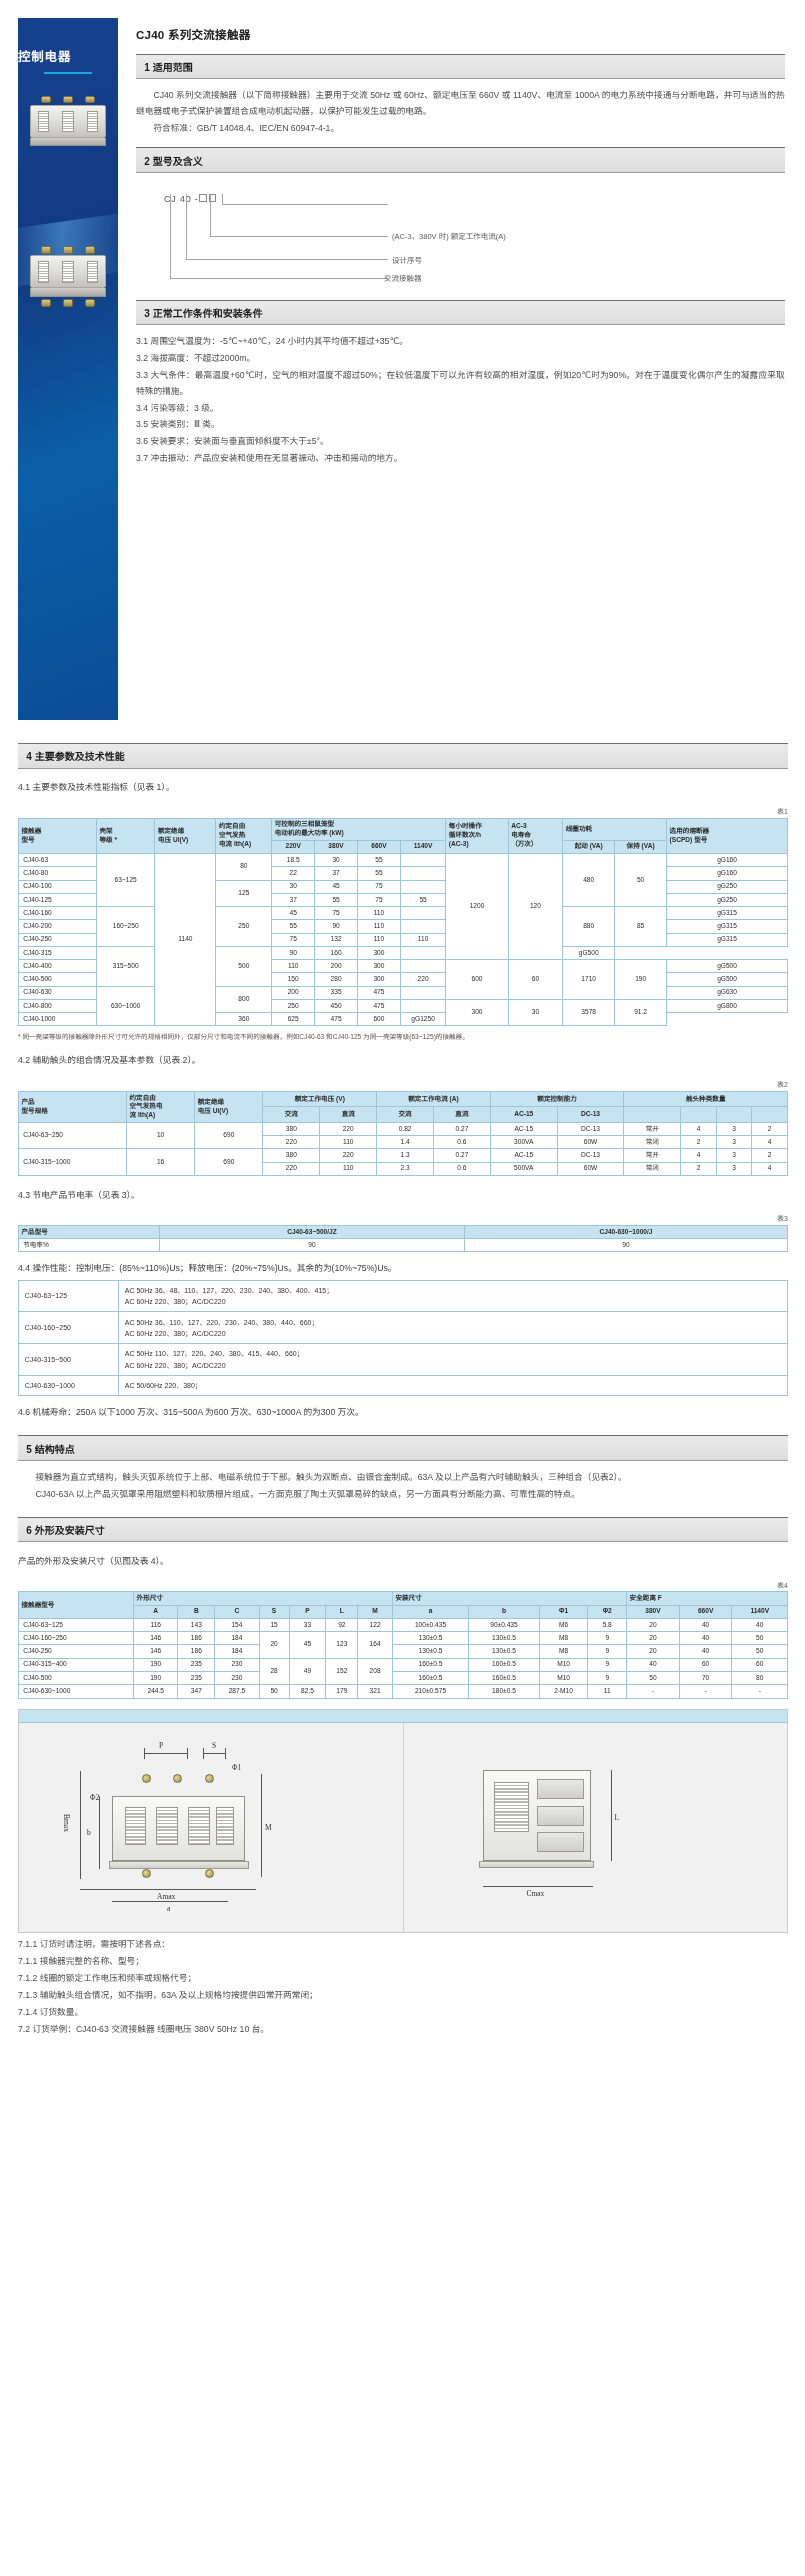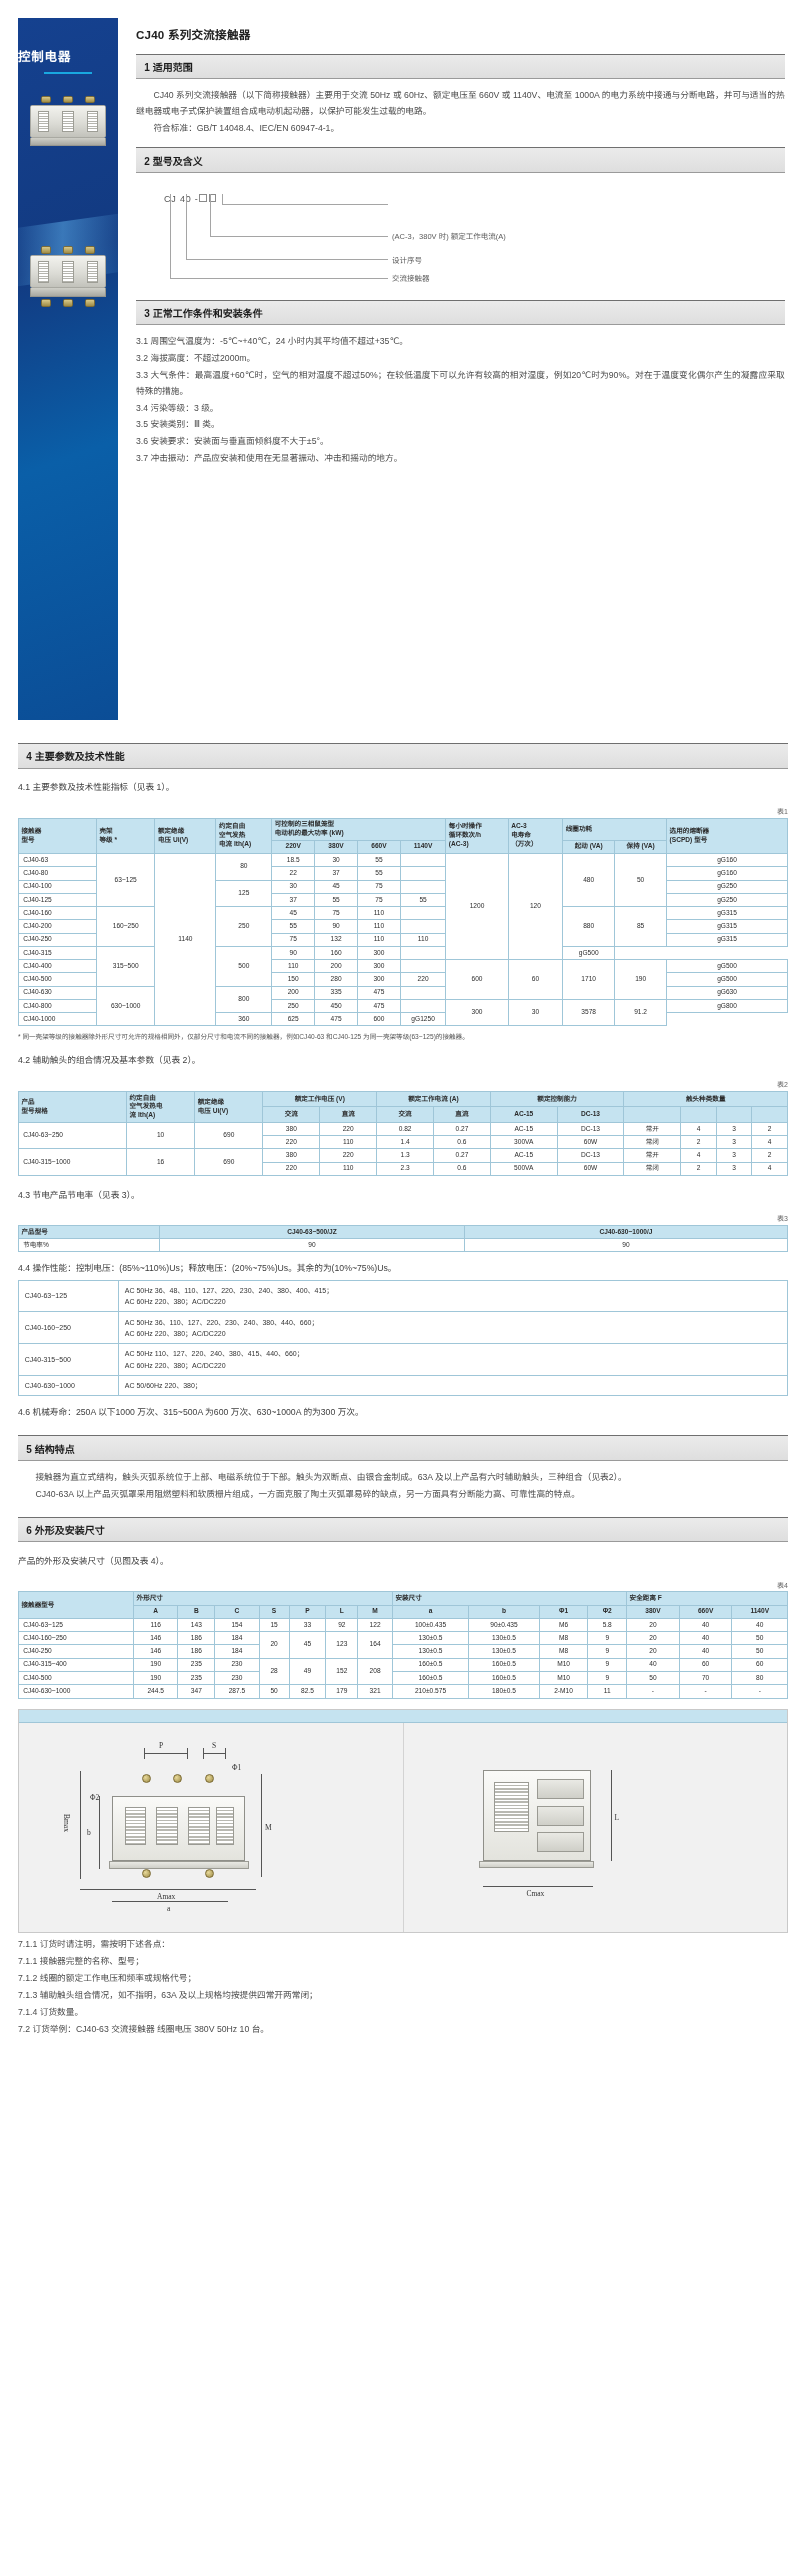--- a/index.html
+++ b/index.html
@@ -218,21 +218,21 @@
           <span>CJ 40 -</span><span class="bx"></span><span class="bx"></span>
         </div>
 
         <div class="leader" style="left:86px; top:13.3px; width:166px; height:11.6px;"></div>
         <div class="leader" style="left:74px;  top:13.3px; width:178px; height:43px;"></div>
         <div class="leader" style="left:50px;  top:13.3px; width:202px; height:66px;"></div>
         <div class="leader" style="left:34px;  top:13.3px; width:218px; height:85px;"></div>
 
         <div class="mlabel" style="left:256px; top:51px;">(AC-3，380V 时) 额定工作电流(A)</div>
         <div class="mlabel" style="left:256px; top:75px;">设计序号</div>
-        <div class="mlabel" style="left:256px; top:93px;">交流接触器</div>
+        <div class="mlabel" style="left:248px; top:93px;">交流接触器</div>
       </div>
 
       <div class="sec-head">
         <span>3</span>
         <span>正常工作条件和安装条件</span>
       </div>
       <p class="body">3.1 周围空气温度为：-5℃~+40℃，24 小时内其平均值不超过+35℃。</p>
       <p class="body">3.2 海拔高度：不超过2000m。</p>
       <p class="body">3.3 大气条件：最高温度+60℃时，空气的相对湿度不超过50%；在较低温度下可以允许有较高的相对湿度，例如20℃时为90%。对在于温度变化偶尔产生的凝露应采取特殊的措施。</p>
       <p class="body">3.4 污染等级：3 级。</p>

